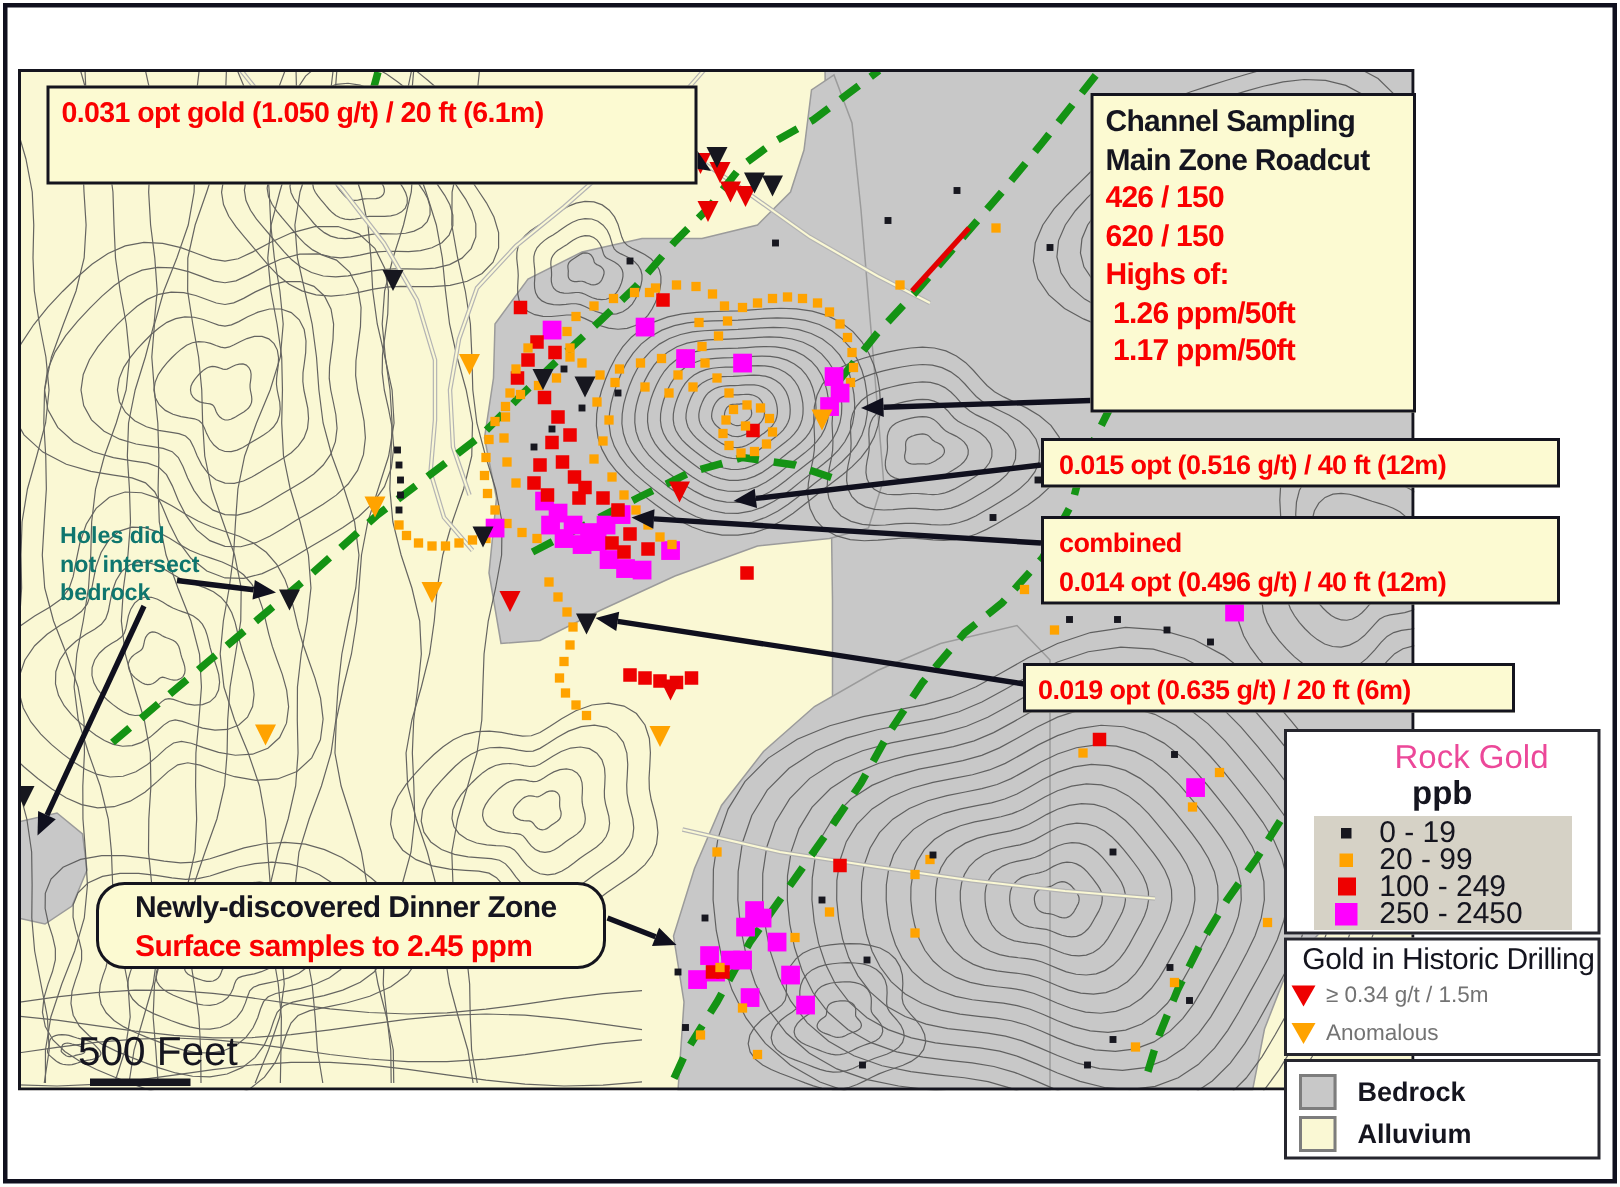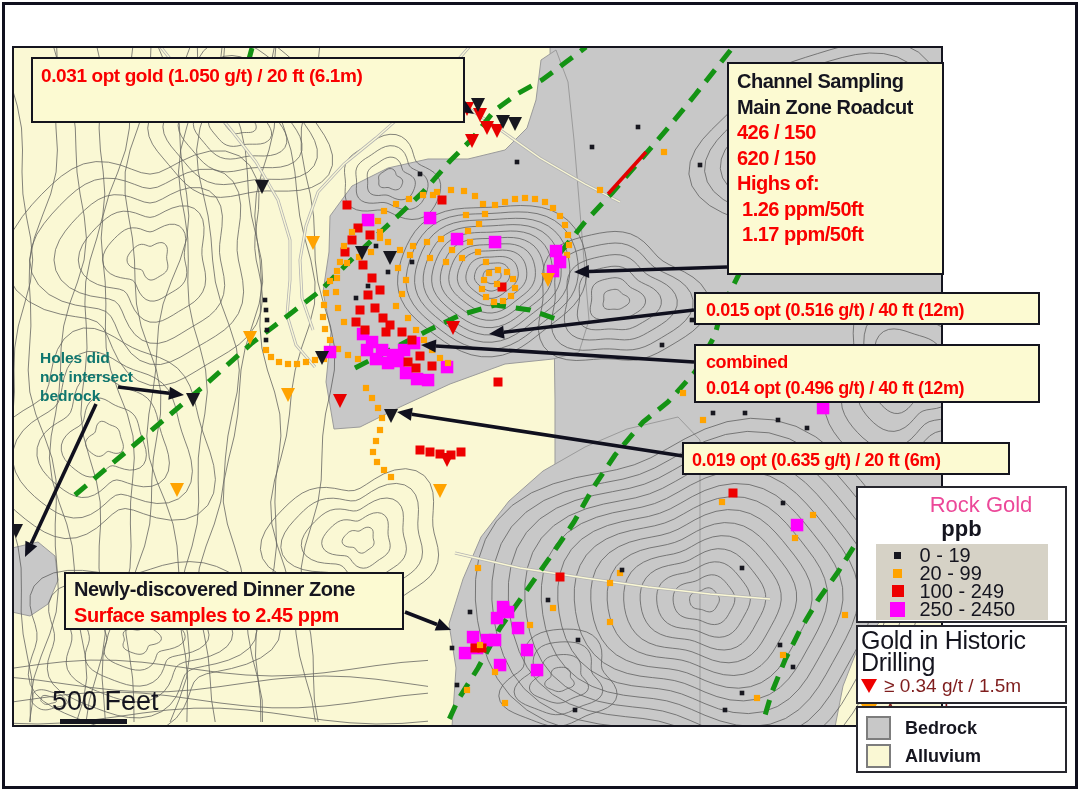--- a/index.html
+++ b/index.html
@@ -20,40 +20,40 @@
   .rg-panel{margin:3px auto 0;width:172px;height:76px;background:#D6D2C6;text-align:left;padding-top:2px;box-sizing:border-box;}
   .rg-row{display:flex;align-items:center;height:18px;}
   .rg-sym-col{width:44px;display:flex;justify-content:center;}
   .sq-sym{display:block;}
   .rg-row:nth-child(1) .sq-sym{width:7px;height:7px;}
   .rg-row:nth-child(2) .sq-sym{width:9px;height:9px;}
   .rg-row:nth-child(3) .sq-sym{width:12px;height:12px;}
   .rg-row:nth-child(4) .sq-sym{width:15px;height:15px;}
   .rg-label{font-size:20px;color:#15151f;}
   #legend-hist{left:856px;top:625px;width:211px;height:79px;padding:2px 2px 0 3px;}
-  #legend-hist .lg-title{font-size:25px;color:#15151f;line-height:22px;letter-spacing:-0.3px;}
+  #legend-hist .lg-title{font-size:20px;color:#15151f;line-height:22px;letter-spacing:-0.3px;text-align:right;}
   .hist-row{display:flex;align-items:center;height:25px;}
   .tri-sym{width:0;height:0;border-left:8px solid transparent;border-right:8px solid transparent;border-top:14px solid #f00;margin-right:7px;}
-  .hist-label{font-size:19px;color:#7f1d1d;}
+  .hist-label{font-size:15px;color:#737373;}
   #legend-geo{left:856px;top:706px;width:211px;height:67px;padding:6px 0 0 8px;}
   .geo-row{display:flex;align-items:center;height:28px;}
   .geo-swatch{width:25px;height:24px;border:2px solid #7d7d7d;margin-right:14px;box-sizing:border-box;}
   .geo-label{font-size:18px;font-weight:bold;color:#15151f;}
   
   #box-intercepts{left:31px;top:57px;width:434px;height:66px;padding:2px 0 0 8px;}
   #box-intercepts .ann-line{font-size:19px;line-height:30px;}
   #box-mainzone{left:727px;top:62px;width:217px;height:213px;padding:5px 0 0 8px;}
   #box-mainzone .ann-line{font-size:20px;line-height:25.5px;letter-spacing:-0.5px;}
   #box-opt015{left:694px;top:292px;width:346px;height:33px;padding:3px 0 0 10px;}
   #box-opt015 .ann-line{font-size:18px;line-height:26px;}
   #box-combined{left:694px;top:344px;width:346px;height:59px;padding:3px 0 0 10px;}
   #box-combined .ann-line{font-size:18px;line-height:26px;}
   #box-opt019{left:682px;top:442px;width:328px;height:33px;padding:3px 0 0 8px;}
   #box-opt019 .ann-line{font-size:18px;line-height:26px;}
-  #box-dinner{left:64px;top:572px;width:340px;height:58px;padding:2px 0 0 8px;}
+  #box-dinner{left:64px;top:588px;width:340px;height:58px;padding:2px 0 0 24px;border-radius:19px;}
   #box-dinner .ann-line{font-size:20px;line-height:26px;}
 </style>
 </head>
 <body>
 
 <div class="page">
 
   <svg id="map-svg" width="931" height="681" viewBox="12 46 931 681">
       <defs>
         <clipPath id="mclip">

